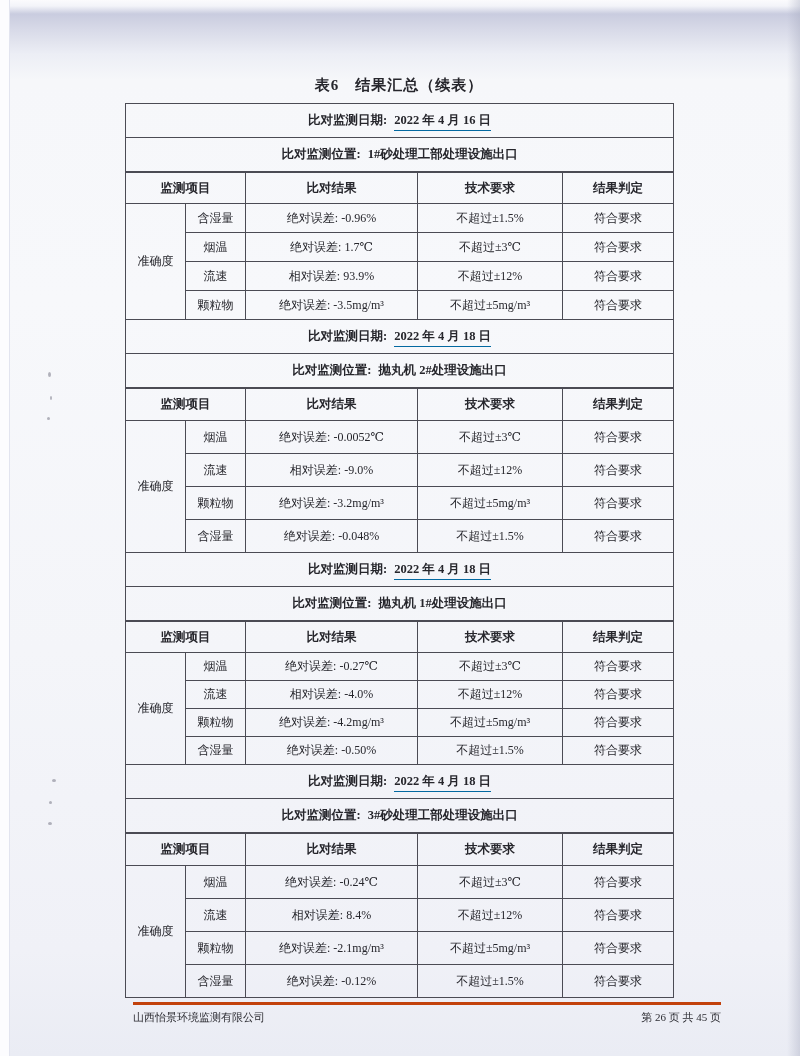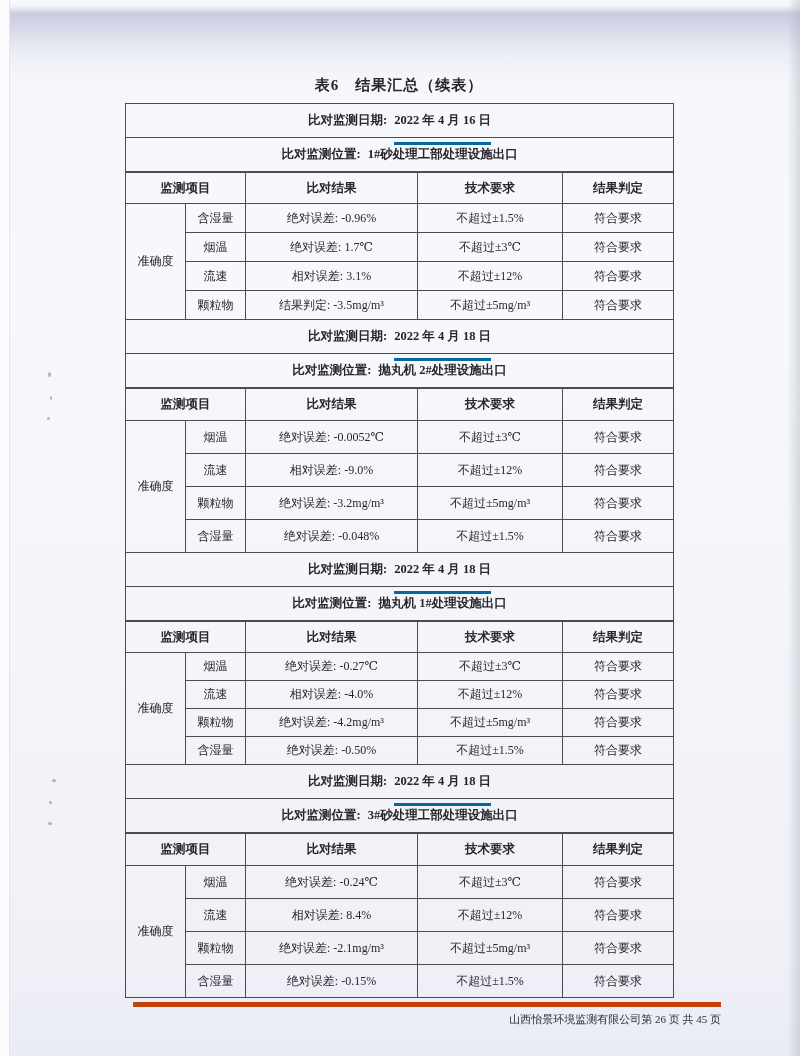--- a/index.html
+++ b/index.html
@@ -20,29 +20,29 @@
     font-weight:bold;font-size:15px;letter-spacing:1px;}
 
   .tables{position:absolute;left:125px;top:103px;width:548px;}
   table.cmp{width:100%;border-collapse:collapse;table-layout:fixed;}
   table.cmp + table.cmp{margin-top:-1px;}
   .cmp td{border:1px solid #4b4b54;text-align:center;vertical-align:middle;
     font-size:12px;padding:0 2px;}
   .cmp .r-head td{border-top-width:2px;}
   .r-info td,.r-head td{font-weight:bold;font-size:12.5px;}
   .lbl{margin-right:4px;}
-  .ul{border-bottom:3px solid #0369a1;padding-bottom:15px;text-align:right;}
+  .ul{border-bottom:1px solid #0369a1;padding-bottom:3px;text-align:right;}
 
   .t1 .r-info td{height:33px}.t1 .r-head td{height:30px}.t1 .r-body td{height:28px}
   .t2 .r-info td{height:33px}.t2 .r-head td{height:31px}.t2 .r-body td{height:32px}
   .t3 .r-info td{height:33px}.t3 .r-head td{height:30px}.t3 .r-body td{height:27px}
   .t4 .r-info td{height:33px}.t4 .r-head td{height:31px}.t4 .r-body td{height:32px}
 
   .footer{position:absolute;left:133px;top:1002px;width:588px;
-    border-top:5px solid #c2410c;display:flex;justify-content:flex-end;
+    border-top:3px solid #c2410c;display:flex;justify-content:space-between;
     padding-top:5px;font-size:11px;color:#2d2d33;}
 </style>
 </head>
 <body>
 
 <div class="stage">
   <div class="paper"></div>
   <div class="edge-left"></div>
   <div class="edge-right"></div>
 
@@ -90,27 +90,27 @@
           <td>符合要求</td>
         </tr>
         <tr class="r-body">
           <td>烟温</td>
           <td>绝对误差: 1.7℃</td>
           <td>不超过±3℃</td>
           <td>符合要求</td>
         </tr>
         <tr class="r-body">
           <td>流速</td>
-          <td>相对误差: 3.1%</td>
-          <td>不超过±12%</td>
-          <td>符合要求</td>
-        </tr>
-        <tr class="r-body">
-          <td>颗粒物</td>
-          <td>结果判定: -3.5mg/m³</td>
+          <td>相对误差: 93.9%</td>
+          <td>不超过±12%</td>
+          <td>符合要求</td>
+        </tr>
+        <tr class="r-body">
+          <td>颗粒物</td>
+          <td>绝对误差: -3.5mg/m³</td>
           <td>不超过±5mg/m³</td>
           <td>符合要求</td>
         </tr>
       </tbody>
     </table>
 
     <table class="cmp t2">
       <colgroup>
           <col style="width:60px">
           <col style="width:60px">
@@ -255,21 +255,21 @@
           <td>符合要求</td>
         </tr>
         <tr class="r-body">
           <td>颗粒物</td>
           <td>绝对误差: -2.1mg/m³</td>
           <td>不超过±5mg/m³</td>
           <td>符合要求</td>
         </tr>
         <tr class="r-body">
           <td>含湿量</td>
-          <td>绝对误差: -0.15%</td>
+          <td>绝对误差: -0.12%</td>
           <td>不超过±1.5%</td>
           <td>符合要求</td>
         </tr>
       </tbody>
     </table>
 
   </div>
 
   <div class="footer">
     <span>山西怡景环境监测有限公司</span>

